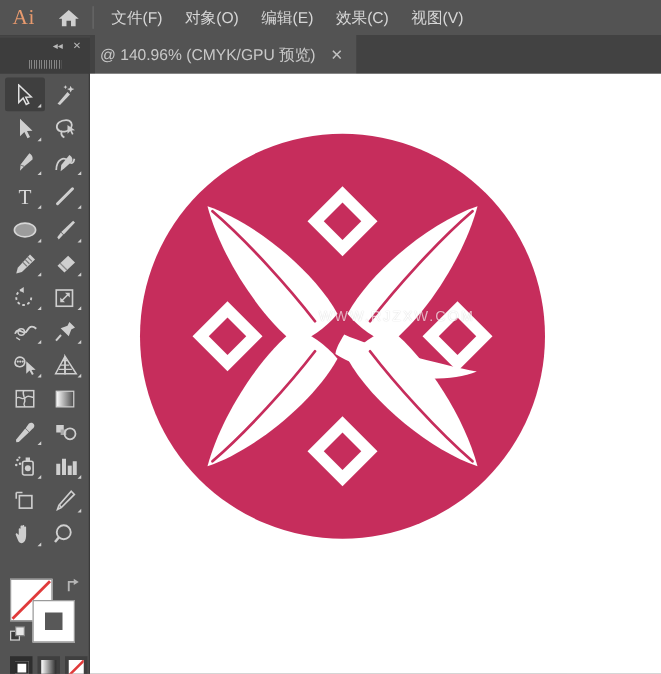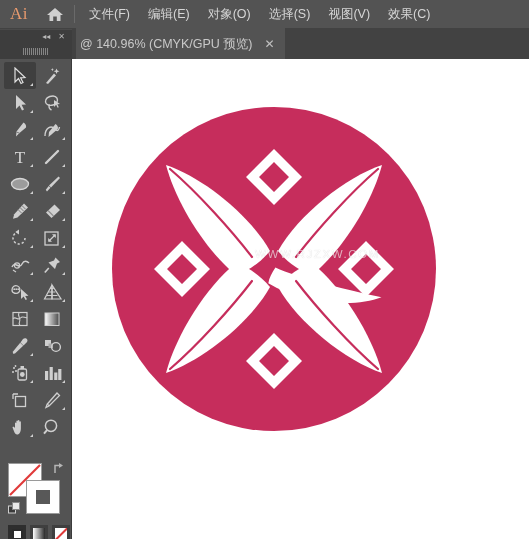--- a/index.html
+++ b/index.html
@@ -302,25 +302,24 @@
   <div class="menubar">
     <div class="ai-logo">Ai</div>
     <div class="home-icon">
       <svg width="18" height="16" viewBox="0 0 18 16">
         <path d="M9 2 L17 9 L14.5 9 L14.5 15 L10.8 15 L10.8 10.5 L7.2 10.5 L7.2 15 L3.5 15 L3.5 9 L1 9 Z" fill="#cfcfcf"></path>
       </svg>
     </div>
     <div class="menu-sep"></div>
     <div class="menu-items">
       <div class="menu-item">文件(F)</div>
+      <div class="menu-item">对象(O)</div>
       <div class="menu-item">编辑(E)</div>
-      <div class="menu-item">对象(O)</div>
-      <div class="menu-item">选择(S)</div>
+      <div class="menu-item">效果(C)</div>
       <div class="menu-item">视图(V)</div>
-      <div class="menu-item">效果(C)</div>
     </div>
   </div>
 
   <div class="tabbar">
     <div class="doc-tab">
       <span class="doc-tab-title">@ 140.96% (CMYK/GPU 预览)</span>
       <span class="doc-tab-close">✕</span>
     </div>
   </div>
 

